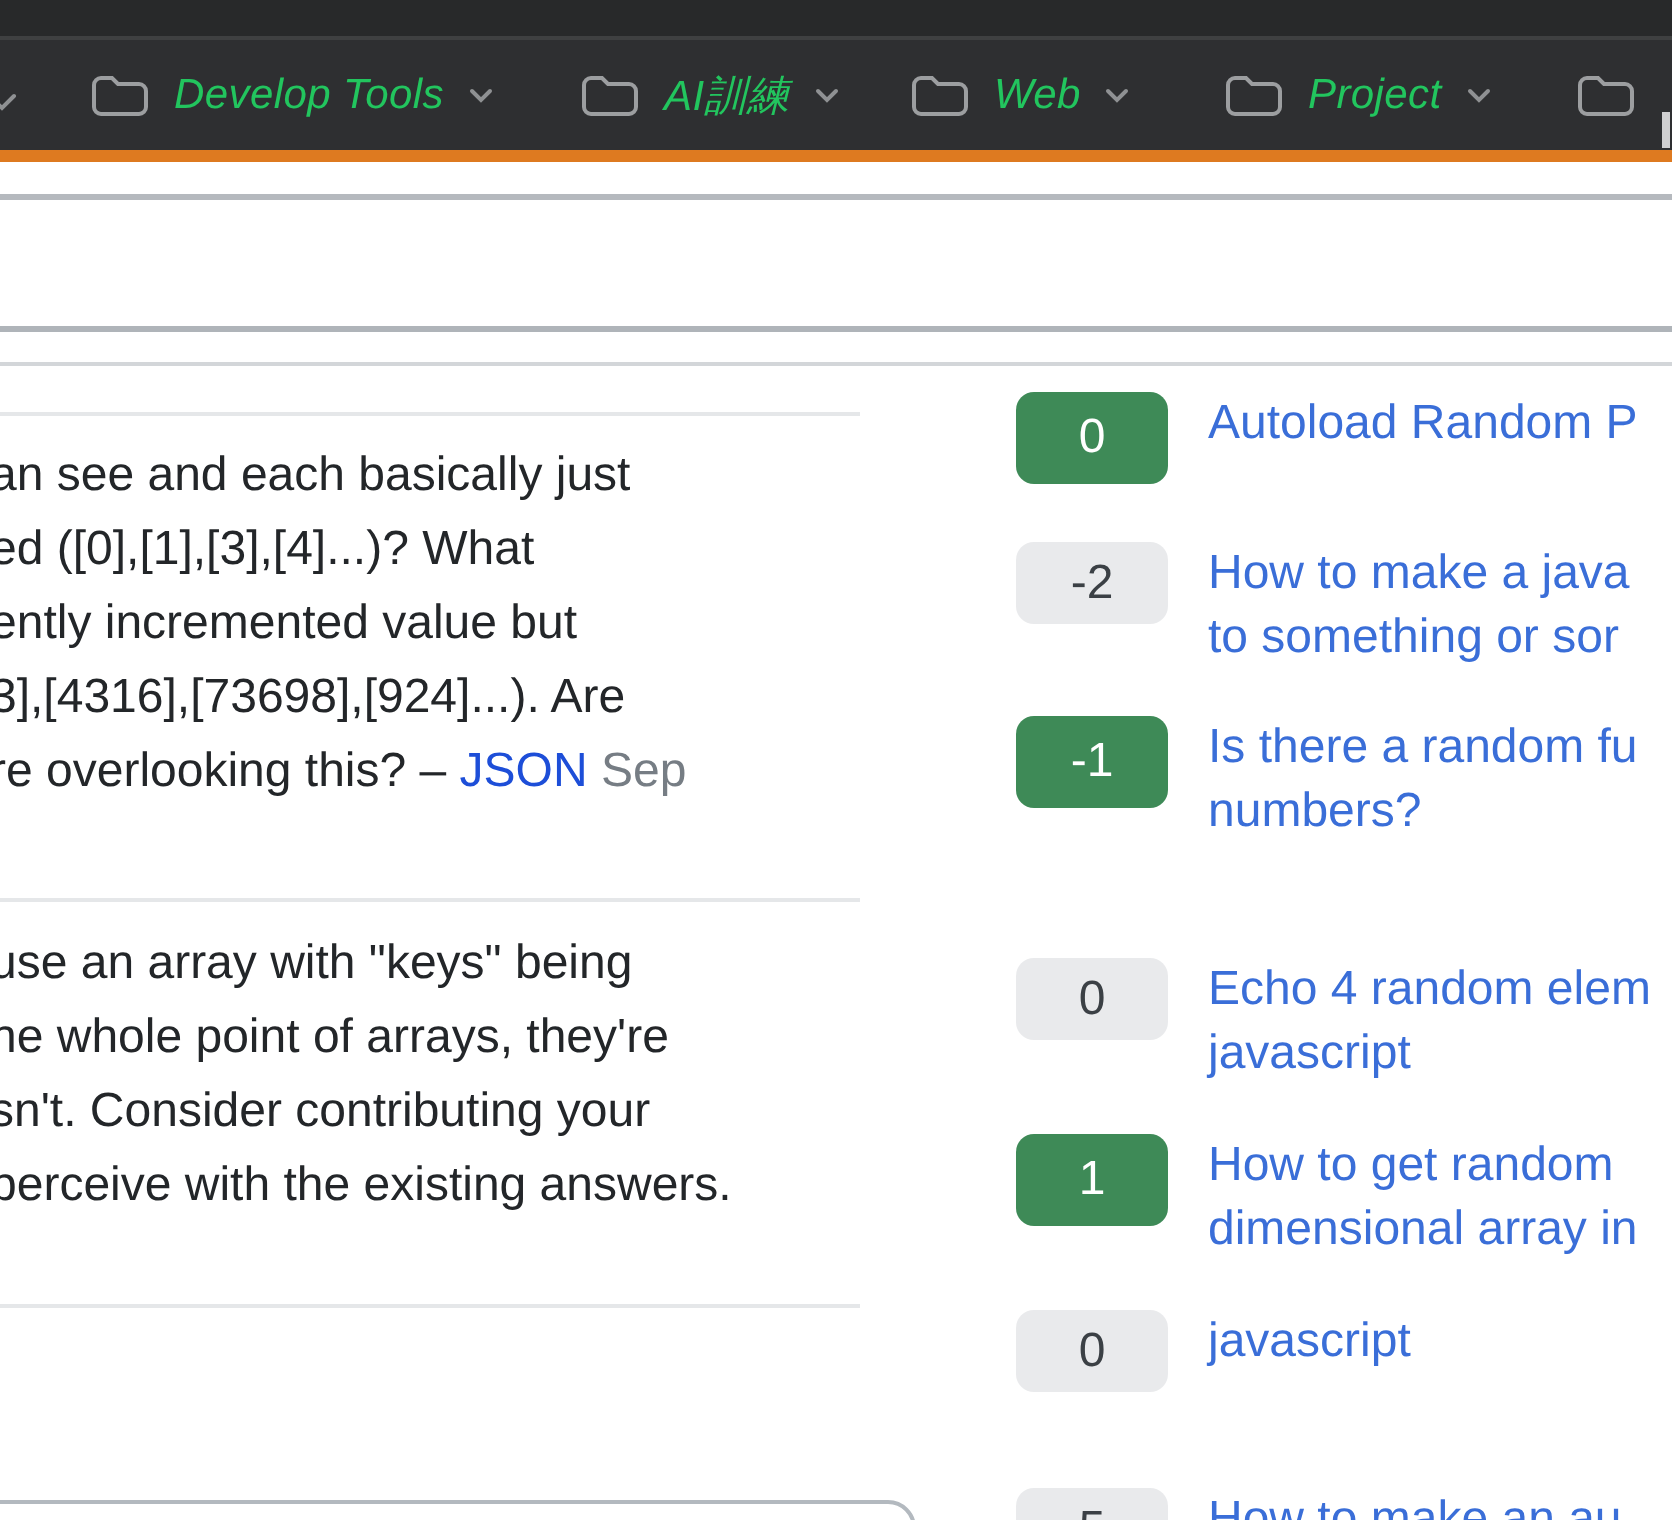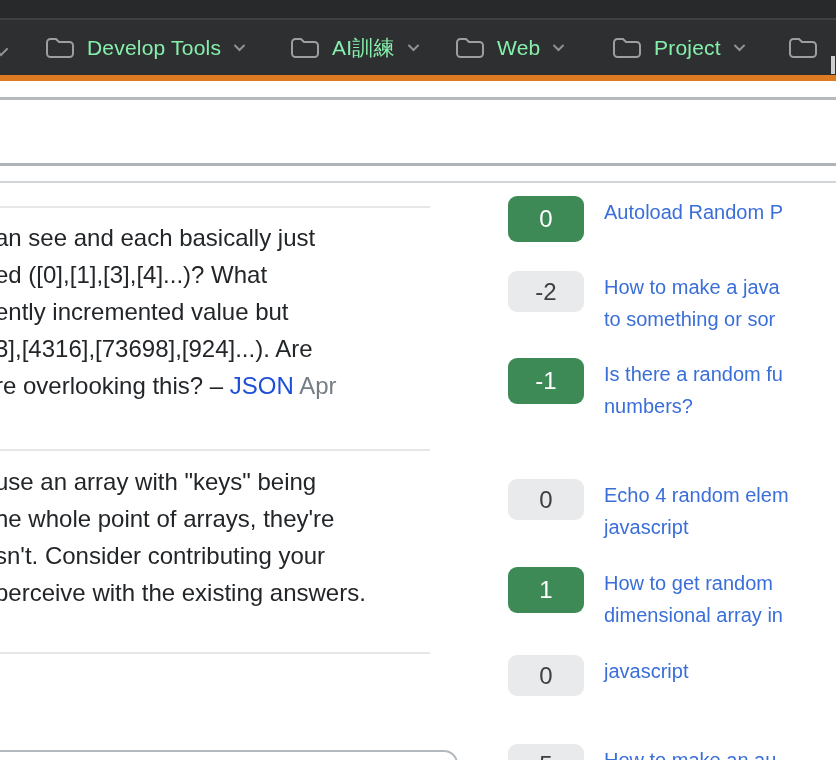--- a/index.html
+++ b/index.html
@@ -5,21 +5,21 @@
   * { margin:0; padding:0; box-sizing:border-box; }
   html,body { width:836px; height:760px; }
   body { font-family:"Liberation Sans","DejaVu Sans",sans-serif; background:#fff; }
   .screen { position:relative; width:836px; height:760px; overflow:hidden; background:#fff; }
 
   
   .tabstrip   { position:absolute; left:0; top:0; width:836px; height:18px; background:#28292a; }
   .chrome-div { position:absolute; left:0; top:18px; width:836px; height:2px; background:#3f4041; }
   .bookmarks-bar { position:absolute; left:0; top:20px; width:836px; height:55px; background:#2e2f31; }
   .bm-item { position:absolute; top:0; height:55px; display:flex; align-items:center; gap:12px; cursor:default; }
-  .bm-label { color:#86efac; font-size:21px; letter-spacing:.2px; white-space:nowrap; }
+  .bm-label { color:#22c55e; font-size:21px; letter-spacing:.2px; white-space:nowrap;font-style:italic; }
   .bm-chevron, .bm-folder { display:flex; align-items:center; }
   .edge-chevron { position:absolute; left:-7px; top:23px; }
   .bm-sliver { position:absolute; left:831px; top:36px; width:4px; height:18px; background:#cfcfd0; }
   .orange-bar { position:absolute; left:0; top:75px; width:836px; height:6px; background:#de7a20; }
 
   
   .hr-a { position:absolute; left:0; top:97px;  width:836px; height:3px; background:#b5b9be; }
   .hr-b { position:absolute; left:0; top:163px; width:836px; height:3px; background:#afb4b9; }
   .hr-c { position:absolute; left:0; top:181px; width:836px; height:2px; background:#d3d6d9; }
   .c-sep { position:absolute; left:0; width:430px; height:2px; background:#e5e7e9; }
@@ -31,21 +31,21 @@
   .c-date { color:#767d84; }
   .add-comment-box { position:absolute; left:-26px; top:750px; width:484px; height:90px;
                      border:2px solid #b3b9bf; border-radius:14px; background:#fff; }
 
   
   .rq-row { position:absolute; left:508px; display:flex; align-items:flex-start; }
   .rq-badge { width:76px; height:41px; border-radius:9px; background:#e9eaec; color:#3b4045;
               font-size:24px; display:flex; align-items:center; justify-content:center; flex:0 0 auto; }
   .rq-badge.accepted { height:46px; background:#3e8a57; color:#ffffff; }
   .rq-title { margin-left:20px; padding-top:0; cursor:pointer; }
-  .rq-line { white-space:nowrap; color:#3a6ed8; font-size:20px; line-height:32px; }
+  .rq-line { white-space:nowrap; color:#3a6ed8; font-size:24px; line-height:32px; }
 </style>
 </head>
 <body>
 
 <div class="screen">
 
   <div class="tabstrip"></div>
   <div class="chrome-div"></div>
 
   <div class="bookmarks-bar">
@@ -127,21 +127,21 @@
   <div class="hr-b"></div>
   <div class="hr-c"></div>
 
   <div class="c-sep" style="top:206px"></div>
 
   <div class="comment" style="top:219px">
     <div class="c-line">an see and each basically just</div>
     <div class="c-line">ed ([0],[1],[3],[4]...)? What</div>
     <div class="c-line">ently incremented value but</div>
     <div class="c-line">3],[4316],[73698],[924]...). Are</div>
-    <div class="c-line"><span>re overlooking this? – </span><a href="#">JSON</a> <span class="c-date">Apr</span></div>
+    <div class="c-line"><span>re overlooking this? – </span><a href="#">JSON</a> <span class="c-date">Sep</span></div>
   </div>
 
   <div class="c-sep" style="top:449px"></div>
 
   <div class="comment" style="top:463px">
     <div class="c-line">use an array with "keys" being</div>
     <div class="c-line">he whole point of arrays, they're</div>
     <div class="c-line">sn't. Consider contributing your</div>
     <div class="c-line">perceive with the existing answers.</div>
   </div>

